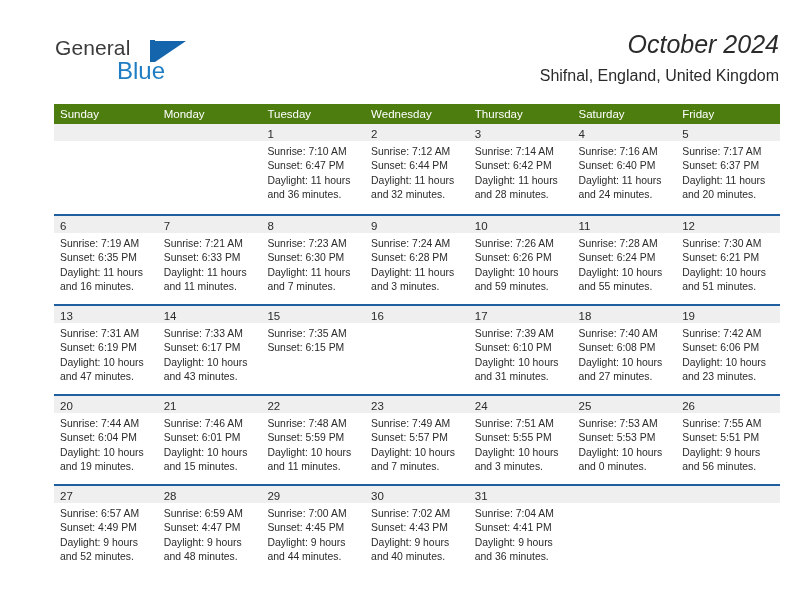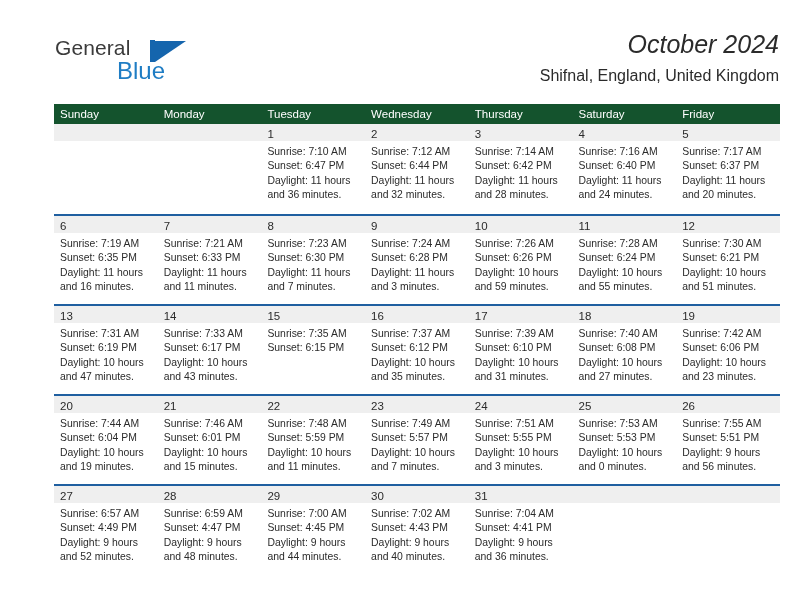--- a/index.html
+++ b/index.html
@@ -108,21 +108,21 @@
   .calendar {
     position: absolute;
     left: 33px;
     top: 104px;
     width: 726px;
   }
   .dow-row {
     display: flex;
     width: 726px;
     height: 20px;
-    background: #14532d;
+    background: #4d7c0f;
   }
   .dow {
     flex: 0 0 103.714px;
     width: 103.714px;
     box-sizing: border-box;
     padding-left: 6px;
     color: #ffffff;
     font-size: 11.5px;
     line-height: 20px;
     font-family: "Liberation Sans", sans-serif;
@@ -332,25 +332,20 @@
           </div>
           <div class="day">
             <div class="day-numband"><span class="day-num">15</span></div>
             <div class="day-body">
               <div class="day-line">Sunrise: 7:35 AM</div>
               <div class="day-line">Sunset: 6:15 PM</div>
             </div>
           </div>
           <div class="day">
             <div class="day-numband"><span class="day-num">16</span></div>
-            <div class="day-body">
-              <div class="day-line">Sunrise: 7:37 AM</div>
-              <div class="day-line">Sunset: 6:12 PM</div>
-              <div class="day-line wrap">Daylight: 10 hours and 35 minutes.</div>
-            </div>
           </div>
           <div class="day">
             <div class="day-numband"><span class="day-num">17</span></div>
             <div class="day-body">
               <div class="day-line">Sunrise: 7:39 AM</div>
               <div class="day-line">Sunset: 6:10 PM</div>
               <div class="day-line wrap">Daylight: 10 hours and 31 minutes.</div>
             </div>
           </div>
           <div class="day">

